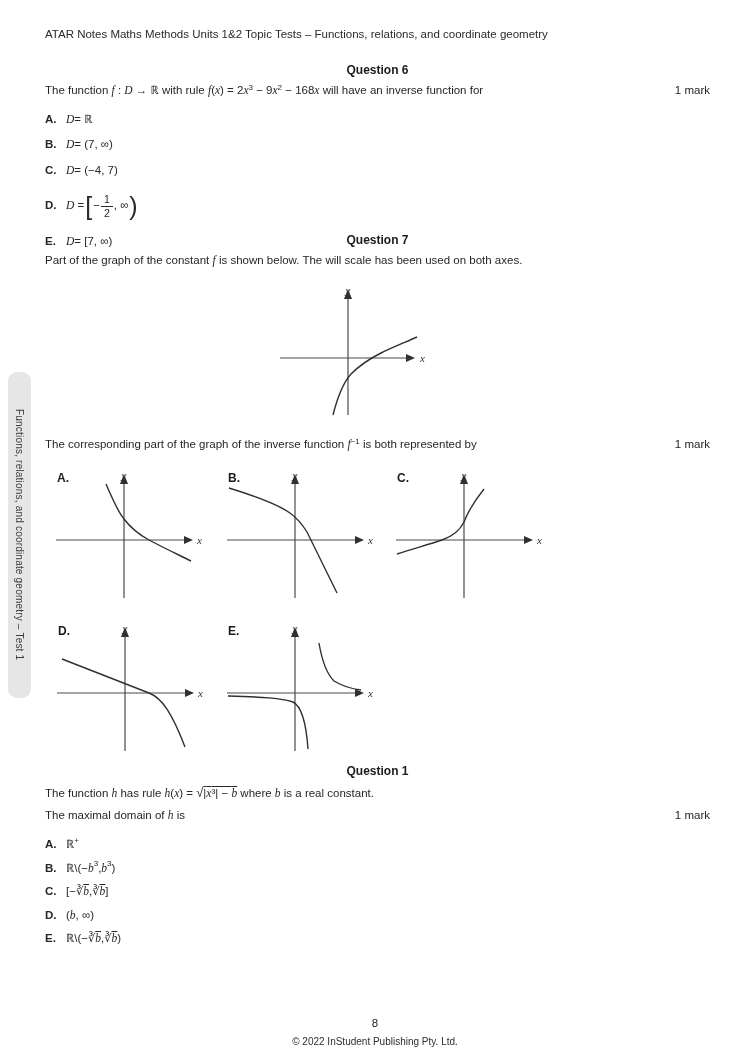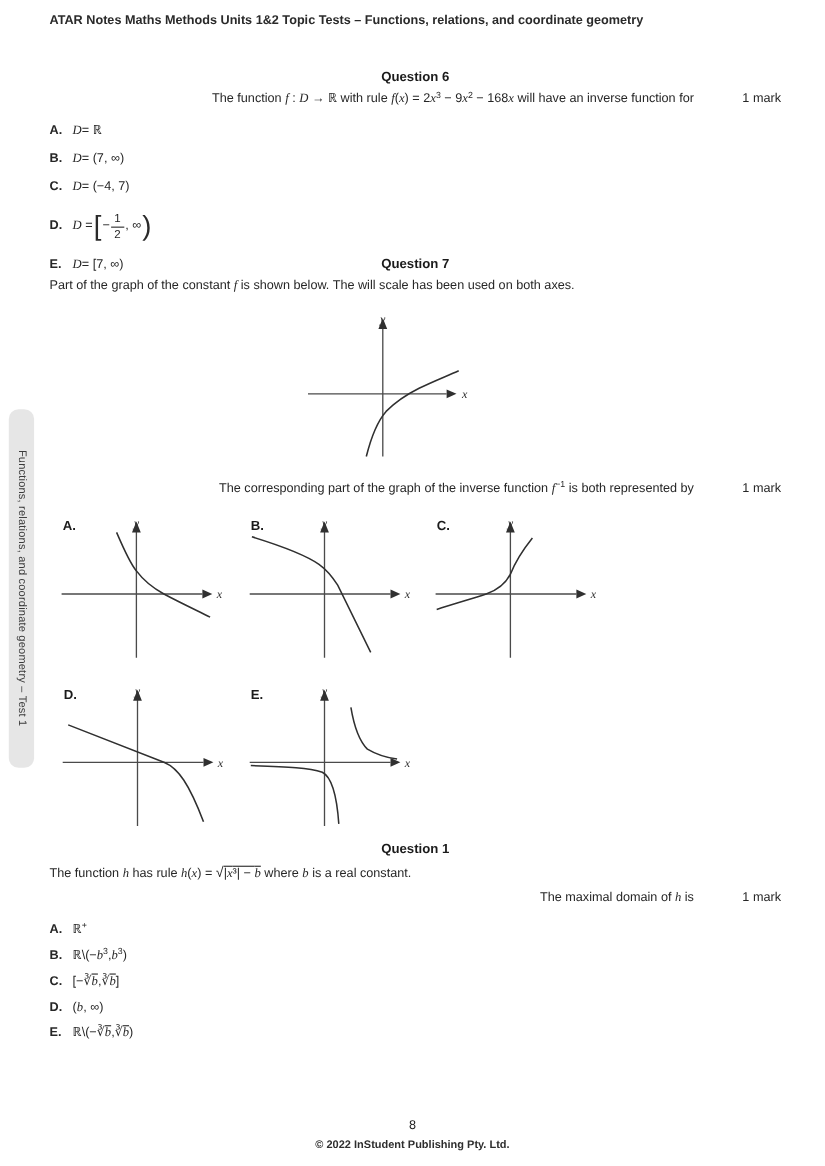--- a/index.html
+++ b/index.html
@@ -7,23 +7,23 @@
     position:relative; width:750px; height:1060px; background:#fff;
     font-family:"Liberation Sans", sans-serif; font-size:11.5px; color:#262626;
     overflow:hidden; line-height:1.35;
   }
   .m   { font-family:"Liberation Serif", serif; font-style:italic; }
   .sup { font-size:8px; position:relative; top:-4px; }
   .ol  { text-decoration:overline; }
   .radical { font-size:13px; }
 
   .abs { position:absolute; }
-  .header { left:45px; top:12px; right:40px; color:#2a2a2a;font-weight:bold; }
+  .header { left:45px; top:27px; right:40px; color:#2a2a2a; }
   .qtitle { font-weight:bold; font-size:12px; color:#1b1b1b; margin:0 0 5px 0;text-align:center; }
-  .row { display:flex; justify-content:flex-end; align-items:flex-start;gap:32px; }
+  .row { display:flex; justify-content:space-between; align-items:flex-start;gap:32px; }
   .marks { white-space:nowrap; margin-left:12px; }
 
   .options { display:flex; flex-direction:column; gap:10px; margin-top:13px; }
   .optrow  { display:flex; align-items:center; }
   .optlabel{ font-weight:bold; min-width:21px; display:inline-block; }
   .opttext { display:inline-flex; align-items:center; }
 
   .frac { display:inline-flex; flex-direction:column; text-align:center; line-height:1; font-size:10.5px; margin:0 1px; }
   .frac .num { border-bottom:1px solid #2a2a2a; padding:0 3px 1.5px 3px; }
   .frac .den { padding-top:1.5px; }
@@ -40,21 +40,21 @@
   .gopt { position:absolute; }
   .gletter { position:absolute; left:3px; top:2px; font-weight:bold; font-size:12px; color:#1b1b1b; }
   .gsvg { display:block; }
   .gsvg line   { stroke:#4a4a4a; stroke-width:1.2; }
   .gsvg .curve { stroke:#303030; stroke-width:1.4; fill:none; }
   .gsvg .arrow { fill:#303030; stroke:none; }
   .gsvg text   { font:italic 11px "Liberation Serif", serif; fill:#333; }
 
   .footer { left:0; right:0; top:1016px; text-align:center; }
   .footer .pagenum { font-size:11.5px; color:#222; }
-  .footer .copy { font-size:10px; color:#2e2e2e; margin-top:3px;font-weight:bold; }
+  .footer .copy { font-size:10px; color:#2e2e2e; margin-top:3px; }
 </style>
 </head>
 <body>
 
 <div class="page">
 
   <div class="abs header">ATAR Notes Maths Methods Units 1&amp;2 Topic Tests – Functions, relations, and coordinate geometry</div>
 
   <div class="abs sidebar-tab">
     <span>Functions, relations, and coordinate geometry – Test 1</span>

